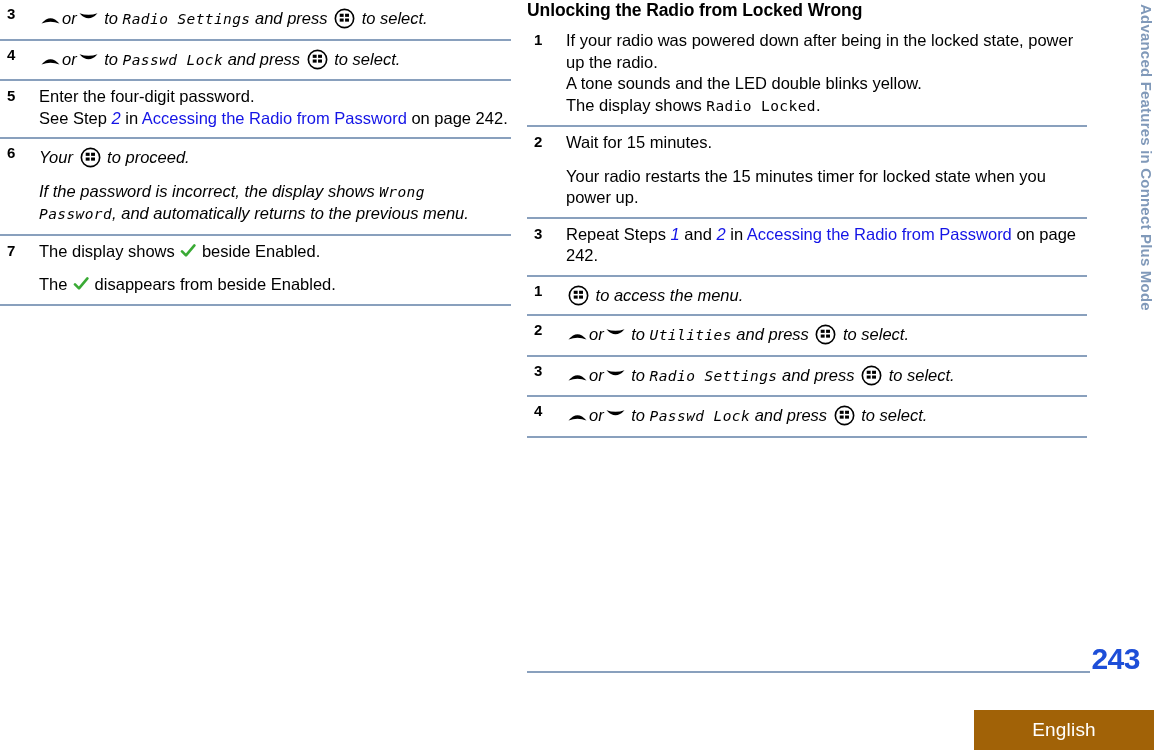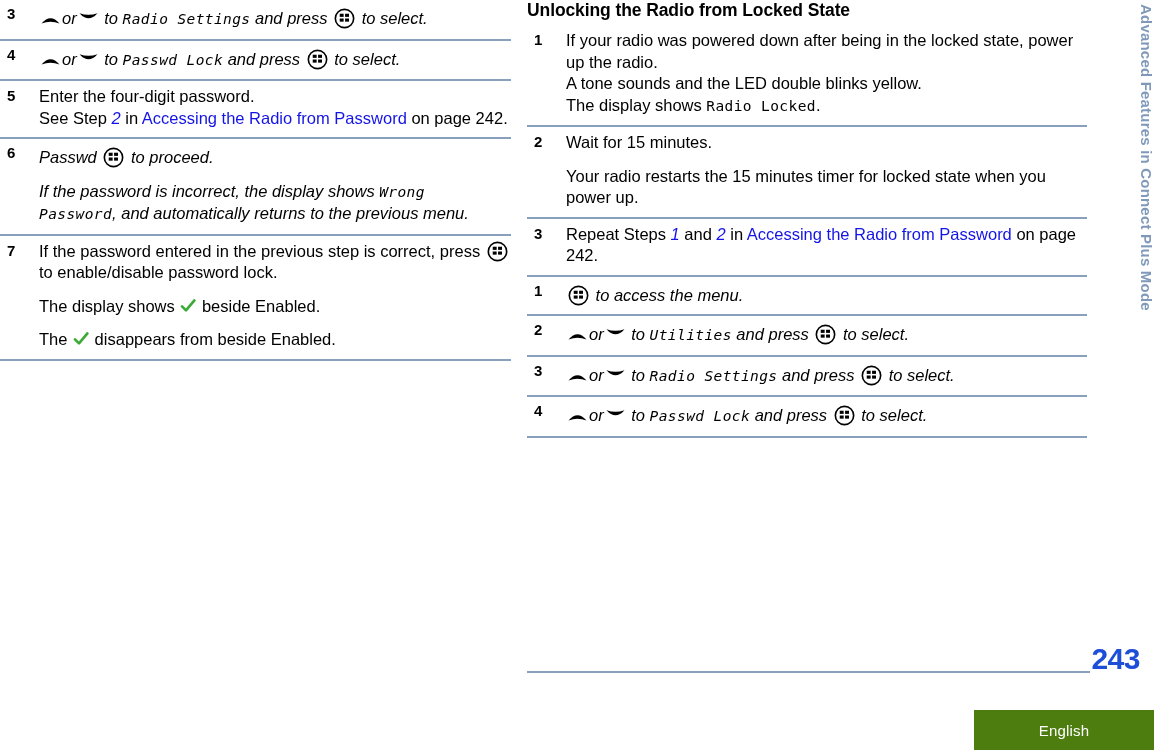--- a/index.html
+++ b/index.html
@@ -155,23 +155,23 @@
     font-weight: bold;
     color: #1d4ed8;
     letter-spacing: -0.5px;
   }
   .lang-badge {
     position: absolute;
     left: 974px;
     top: 710px;
     width: 180px;
     height: 40px;
-    background: #4d7c0f;
+    background: #a16207;
     color: #ffffff;
-    font-size: 15px;
+    font-size: 19px;
     display: flex;
     align-items: center;
     justify-content: center;
     letter-spacing: 0.2px;
   }
 </style>
 </head>
 <body>
 
 <div class="page">
@@ -216,56 +216,49 @@
       <li class="step">
         <span class="step-num">5</span>
         <div class="step-body">
           <p class="para"><span>Enter the four-digit password.</span><br><span>See Step </span><span class="lnk-num">2</span><span> in </span><span class="lnk">Accessing the Radio from Password</span><span> on page 242.</span></p>
         </div>
       </li>
 
       <li class="step">
         <span class="step-num hang">6</span>
         <div class="step-body icon-lead">
-          <p class="para"><span>Passwd </span><span class="icon-menu"><svg viewBox="0 0 22 22">
+          <p class="para"><span>Your </span><span class="icon-menu"><svg viewBox="0 0 22 22">
                   <circle cx="11" cy="11" r="9.6" fill="none" stroke="#000" stroke-width="1.7"></circle>
                   <rect x="6" y="6" width="4.1" height="3.3" fill="#000"></rect>
                   <rect x="11.6" y="6" width="4.1" height="3.3" fill="#000"></rect>
                   <rect x="6" y="11" width="4.1" height="3.3" fill="#000"></rect>
                   <rect x="11.6" y="11" width="4.1" height="3.3" fill="#000"></rect>
                 </svg></span><span> to proceed.</span></p>
           <p class="para"><span>If the password is incorrect, the display shows </span><span class="mono">Wrong Password</span><span>, and automatically returns to the previous menu.</span></p>
         </div>
       </li>
 
       <li class="step">
         <span class="step-num">7</span>
         <div class="step-body">
-          <p class="para"><span>If the password entered in the previous step is correct, press </span><span class="icon-menu"><svg viewBox="0 0 22 22">
-                  <circle cx="11" cy="11" r="9.6" fill="none" stroke="#000" stroke-width="1.7"></circle>
-                  <rect x="6" y="6" width="4.1" height="3.3" fill="#000"></rect>
-                  <rect x="11.6" y="6" width="4.1" height="3.3" fill="#000"></rect>
-                  <rect x="6" y="11" width="4.1" height="3.3" fill="#000"></rect>
-                  <rect x="11.6" y="11" width="4.1" height="3.3" fill="#000"></rect>
-                </svg></span><span> to enable/disable password lock.</span></p>
           <p class="para"><span>The display shows </span><span class="icon-check"><svg viewBox="0 0 16 16">
                   <path d="M2 8.4 L6 12.4 L14.4 2.4" fill="none" stroke="#3aaa35" stroke-width="2.6" stroke-linecap="round" stroke-linejoin="round"></path>
                 </svg></span><span> beside Enabled.</span></p>
           <p class="para"><span>The </span><span class="icon-check"><svg viewBox="0 0 16 16">
                   <path d="M2 8.4 L6 12.4 L14.4 2.4" fill="none" stroke="#3aaa35" stroke-width="2.6" stroke-linecap="round" stroke-linejoin="round"></path>
                 </svg></span><span> disappears from beside Enabled.</span></p>
         </div>
       </li>
 
     </ol>
   </div>
 
   <div class="col col-right">
 
-    <h2 class="sect-head">Unlocking the Radio from Locked State</h2>
+    <h2 class="sect-head">Unlocking the Radio from Locked Wrong</h2>
 
     <ol class="steps">
 
       <li class="step">
         <span class="step-num">1</span>
         <div class="step-body">
           <p class="para"><span>If your radio was powered down after being in the locked state, power up the radio.</span><br><span>A tone sounds and the LED double blinks yellow.</span><br><span>The display shows </span><span class="mono">Radio Locked</span><span>.</span></p>
         </div>
       </li>
 

